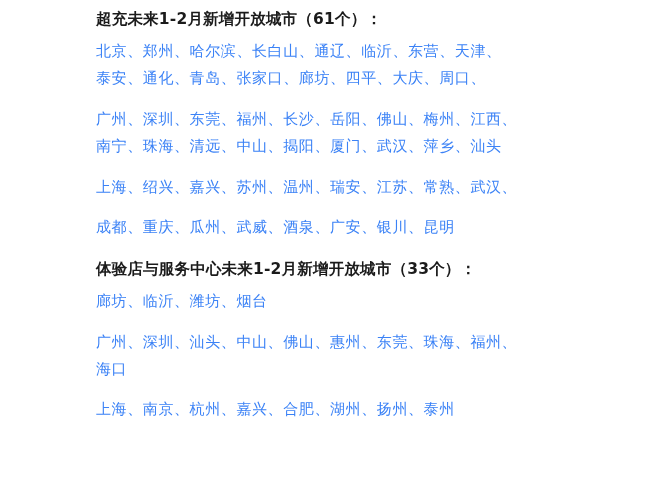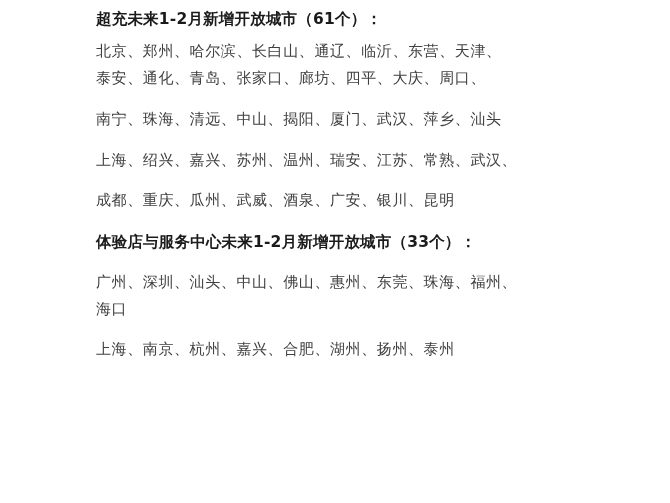--- a/index.html
+++ b/index.html
@@ -32,21 +32,21 @@
   }
   .group {
     margin: 0 0 14px 0;
   }
   .group:last-child {
     margin-bottom: 0;
     font-family: Liberation Mono, monospace;
   }
   .line {
     font-size: 15px;
-    color: #404040;
+    color: #3b82f6;
     letter-spacing: 0.6px;
     line-height: 27px;
     white-space: nowrap;
   }
   .title-block-2 {
     margin-top: 14px;
   }
 </style>
 </head>
 <body>
@@ -55,36 +55,38 @@
 
   <div class="section">
     <div class="section-title">超充未来1-2月新增开放城市（61个）：</div>
 
     <div class="group">
       <div class="line">北京、郑州、哈尔滨、长白山、通辽、临沂、东营、天津、</div>
       <div class="line">泰安、通化、青岛、张家口、廊坊、四平、大庆、周口、</div>
     </div>
 
     <div class="group">
+      <div class="line">广州、深圳、东莞、福州、长沙、岳阳、佛山、梅州、江西、</div>
       <div class="line">南宁、珠海、清远、中山、揭阳、厦门、武汉、萍乡、汕头</div>
     </div>
 
     <div class="group">
       <div class="line">上海、绍兴、嘉兴、苏州、温州、瑞安、江苏、常熟、武汉、</div>
     </div>
 
     <div class="group">
       <div class="line">成都、重庆、瓜州、武威、酒泉、广安、银川、昆明</div>
     </div>
   </div>
 
   <div class="section title-block-2">
     <div class="section-title">体验店与服务中心未来1-2月新增开放城市（33个）：</div>
 
     <div class="group">
+      <div class="line">廊坊、临沂、潍坊、烟台</div>
     </div>
 
     <div class="group">
       <div class="line">广州、深圳、汕头、中山、佛山、惠州、东莞、珠海、福州、</div>
       <div class="line">海口</div>
     </div>
 
     <div class="group">
       <div class="line">上海、南京、杭州、嘉兴、合肥、湖州、扬州、泰州</div>
     </div>

